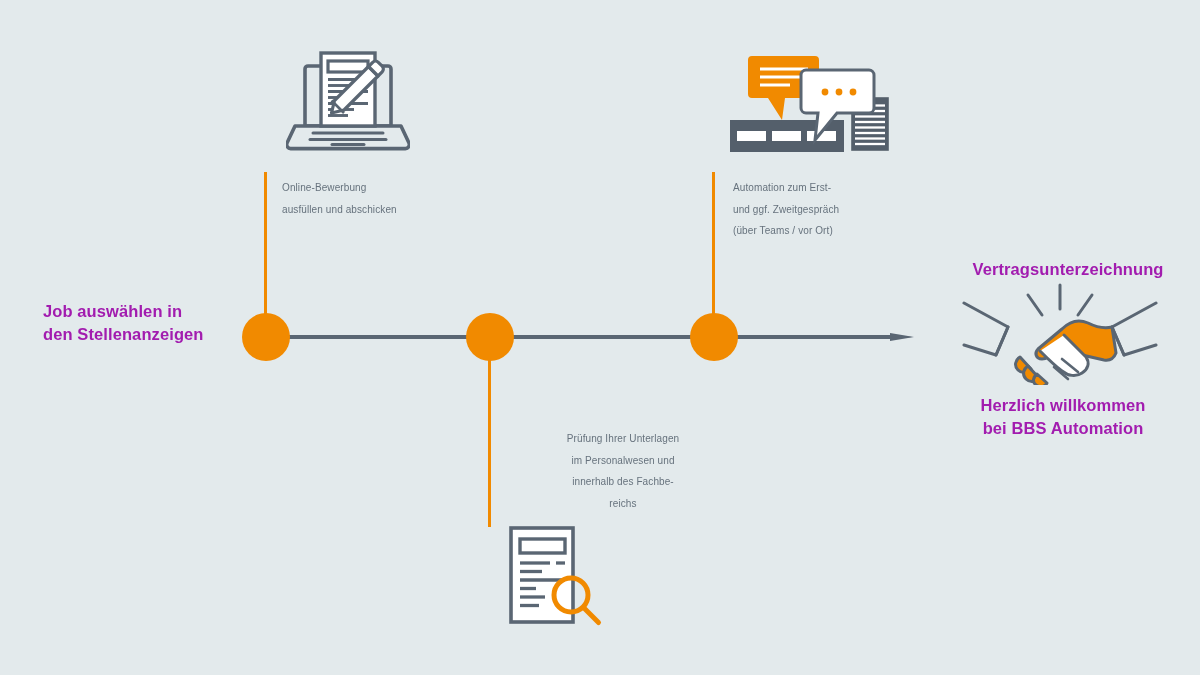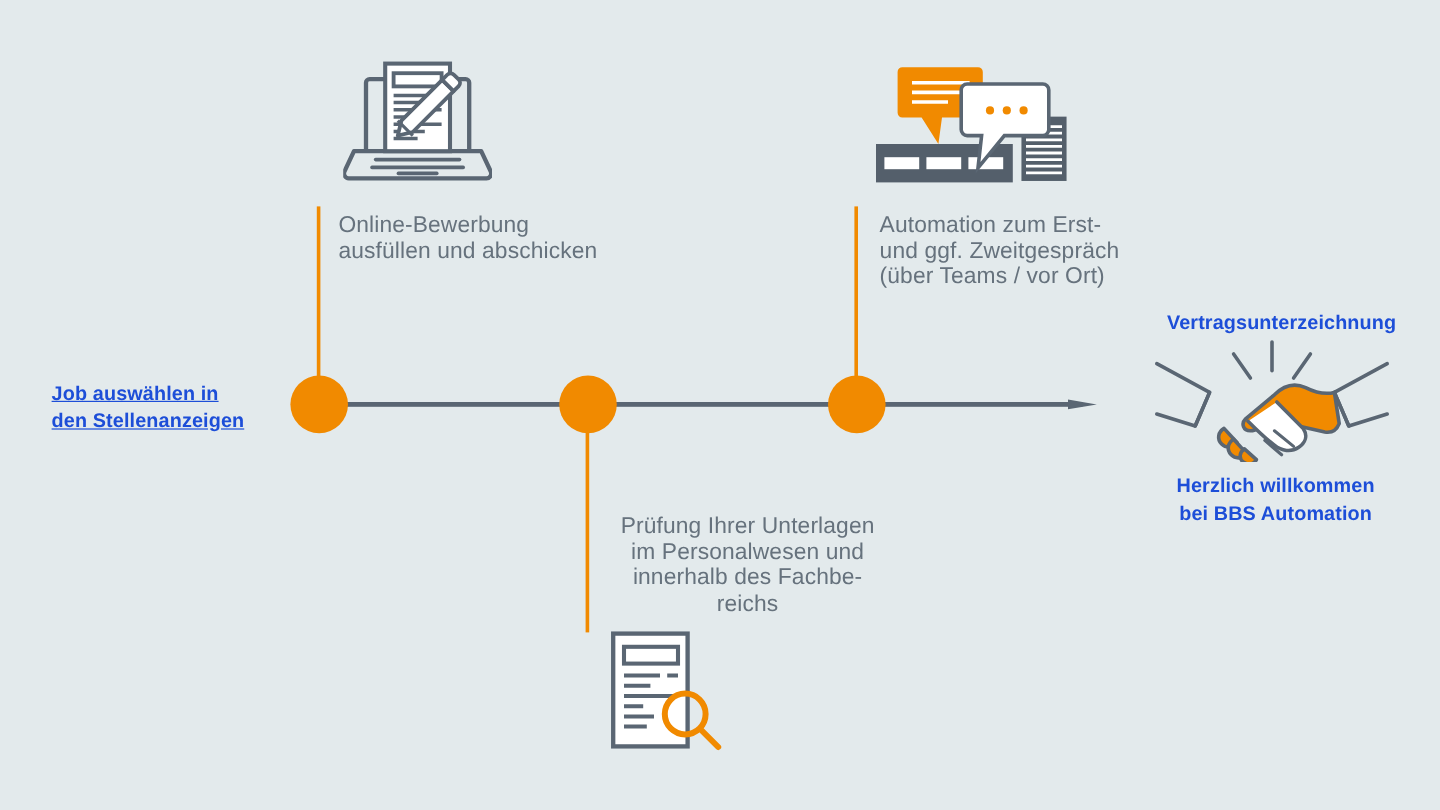--- a/index.html
+++ b/index.html
@@ -59,39 +59,39 @@
     z-index: 2;
   }
   .stem-1 { left: 264px; top: 172px;  height: 165px; }
   .stem-2 { left: 488px; top: 337px;  height: 190px; }
   .stem-3 { left: 712px; top: 172px;  height: 165px; }
 
   
   .caption {
     position: absolute;
     color: #66727d;
-    font-size: 19px;
+    font-size: 10px;
     line-height: 21.5px;
     letter-spacing: 0.1px;
     white-space: pre-line;
   }
   .cap-online   { left: 282px;  top: 177px;  width: 240px; }
   .cap-invite   { left: 733px;  top: 177px;  width: 230px; }
   .cap-review   { left: 508px;  top: 428px;  width: 230px; text-align: center; }
 
   .headline {
     position: absolute;
-    color: #1d4ed8;
+    color: #a21caf;
     font-weight: bold;
     font-size: 16.5px;
     line-height: 23px;
     letter-spacing: 0.1px;
     white-space: pre-line;
   }
-  .hl-job   { left: 43px;  top: 317px;  width: 210px; text-decoration: underline; }
+  .hl-job   { left: 43px;  top: 300px;  width: 210px; }
   .hl-sign  { left: 953px; top: 258px;  width: 230px; text-align: center; }
   .hl-welc  { left: 948px; top: 394px;  width: 230px; text-align: center; }
 
   
   .icon-box { position: absolute; }
   .icon-laptop    { left: 286px; top: 48px;  width: 124px; height: 108px; }
   .icon-meeting   { left: 724px; top: 52px;  width: 190px; height: 102px; }
   .icon-docsearch { left: 499px; top: 524px; width: 108px; height: 104px; }
   .icon-handshake { left: 962px; top: 281px; width: 196px; height: 104px; }
 </style>

